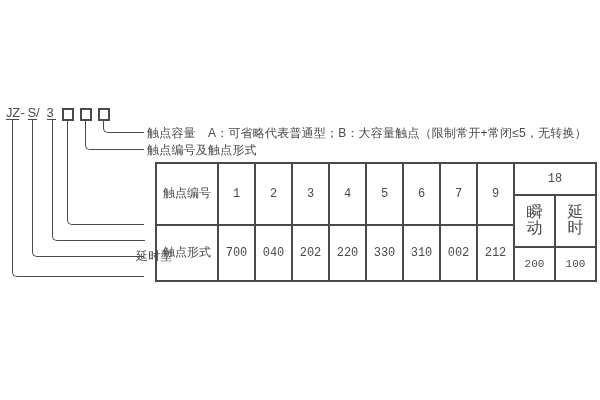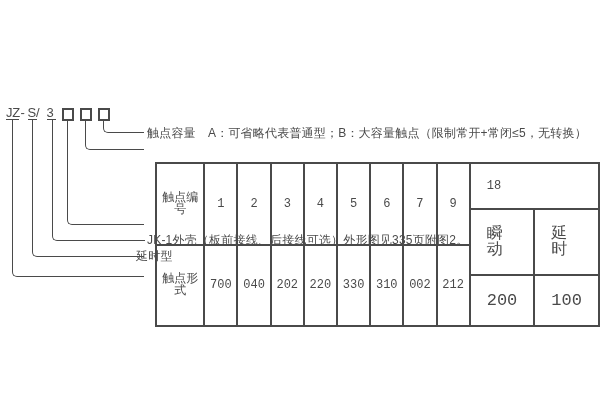--- a/index.html
+++ b/index.html
@@ -63,28 +63,28 @@
     line-height:1;
   }
   table.ctable tr.r2 td{height:18px;}
   td.sub{padding:0;vertical-align:top;}
   table.inner{
     border-collapse:collapse;width:100%;height:100%;
   }
   table.inner td{
     border:0;
     border-bottom:2px solid var(--ink);
-    text-align:left;
+    text-align:center;
     font-size:12px;
-    padding:16px;
+    padding:9px;
   }
   table.inner td + td{border-left:2px solid var(--ink);}
   table.inner tr.i1 td{height:12px;font-size:12px;}
   table.inner tr.i2 td{height:12px;font-size:16px;}
-  table.inner tr.i3 td{height:14px;border-bottom:0;font-size:17px;}
+  table.inner tr.i3 td{height:14px;border-bottom:0;font-size:11px;}
 </style>
 </head>
 <body>
 
 <div class="canvas">
 
   <span class="mchar" style="left:6px">JZ</span>
   <span class="mchar" style="left:20.5px">-</span>
   <span class="mchar" style="left:27.5px">S</span>
   <span class="mchar" style="left:36px">/</span>
@@ -98,21 +98,21 @@
   <div class="uline" style="left:46.5px;width:9px"></div>
 
   <div class="leader" style="left:12px;top:120px;width:131px;height:156px"></div>
   <div class="leader" style="left:32px;top:120px;width:111px;height:136px"></div>
   <div class="leader" style="left:51.5px;top:120px;width:92px;height:120px"></div>
   <div class="leader" style="left:67px;top:121px;width:76px;height:103px"></div>
   <div class="leader" style="left:85px;top:121px;width:58px;height:28px"></div>
   <div class="leader" style="left:103px;top:121px;width:40px;height:11px"></div>
 
   <div class="callout" style="left:147px;top:126px">触点容量　A：可省略代表普通型；B：大容量触点（限制常开+常闭≤5，无转换）</div>
-  <div class="callout" style="left:147px;top:233px">JK-1外壳（板前接线、后接线可选）外形图见335页附图2。</div>
+  <div class="callout" style="left:147px;top:143px">触点编号及触点形式</div>
   <div class="callout" style="left:136px;top:249px">延时型</div>
 
   <div class="tblwrap">
     <table class="ctable">
       <colgroup>
         <col style="width:62px">
         <col style="width:37px">
           <col style="width:37px">
           <col style="width:37px">
           <col style="width:37px">

